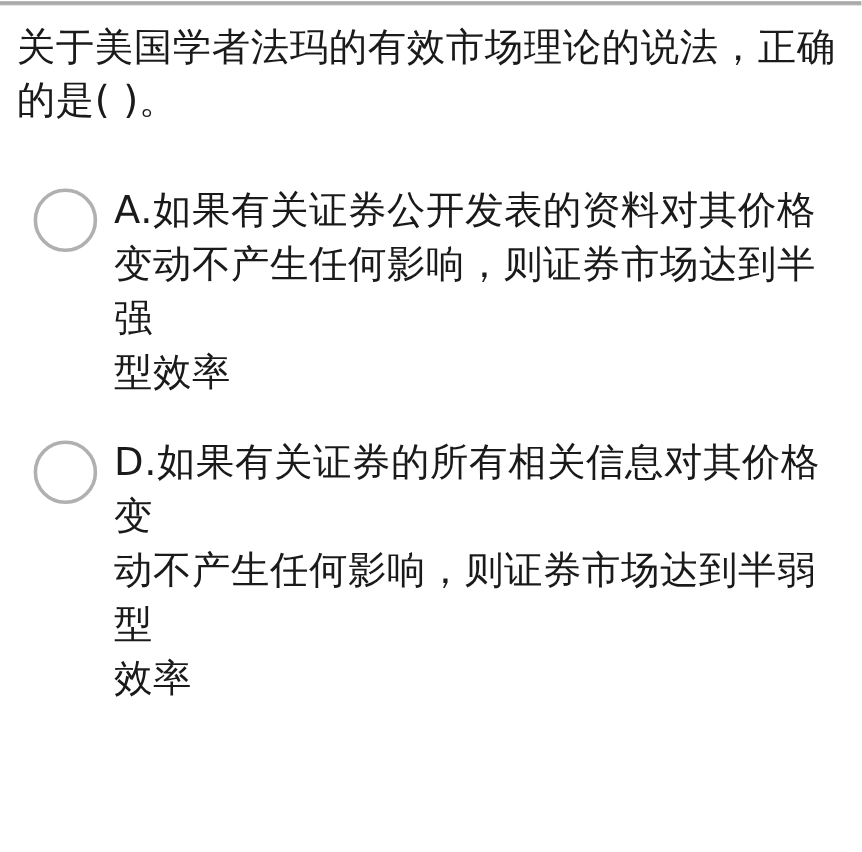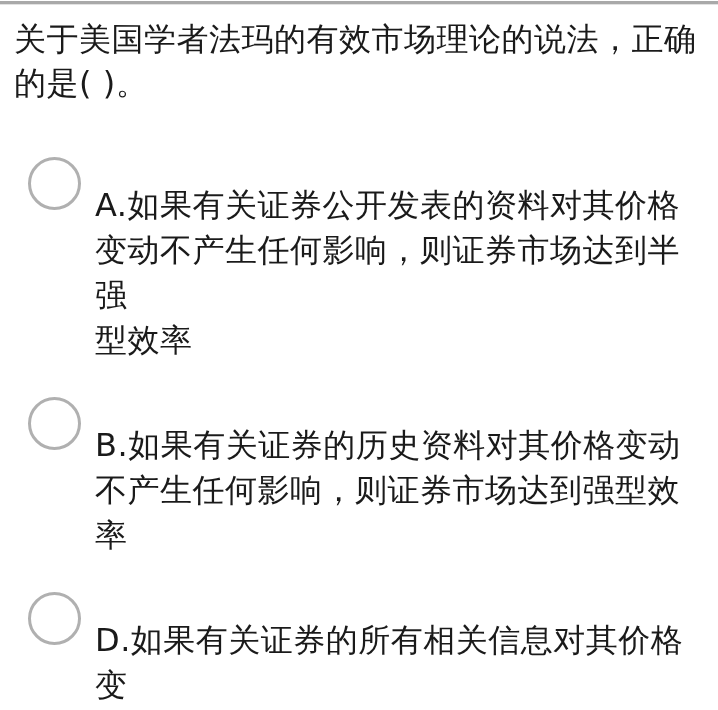--- a/index.html
+++ b/index.html
@@ -50,45 +50,39 @@
     background: #ffffff;
   }
   .option-text {
     flex: 1;
     margin-left: 14px;
     margin-right: 8px;
     font-size: 32px;
     line-height: 45px;
     white-space: pre-line;
     letter-spacing: 0.5px;
-    margin-top: 30px;
   }
 </style>
 </head>
 <body>
 
 <div class="top-bar"></div>
 
 <div class="question">关于美国学者法玛的有效市场理论的说法，正确
 的是( )。</div>
 
 <div class="options">
 
   <div class="option-row">
     <span class="radio"></span>
     <div class="option-text">A.如果有关证券公开发表的资料对其价格
 变动不产生任何影响，则证券市场达到半强
 型效率</div>
   </div>
 
-  <div class="option-row">
-    <span class="radio"></span>
-    <div class="option-text">B.如果有关证券的历史资料对其价格变动
-不产生任何影响，则证券市场达到强型效率</div>
-  </div>
 
 
   <div class="option-row">
     <span class="radio"></span>
     <div class="option-text">D.如果有关证券的所有相关信息对其价格变
 动不产生任何影响，则证券市场达到半弱型
 效率</div>
   </div>
 
 </div>

